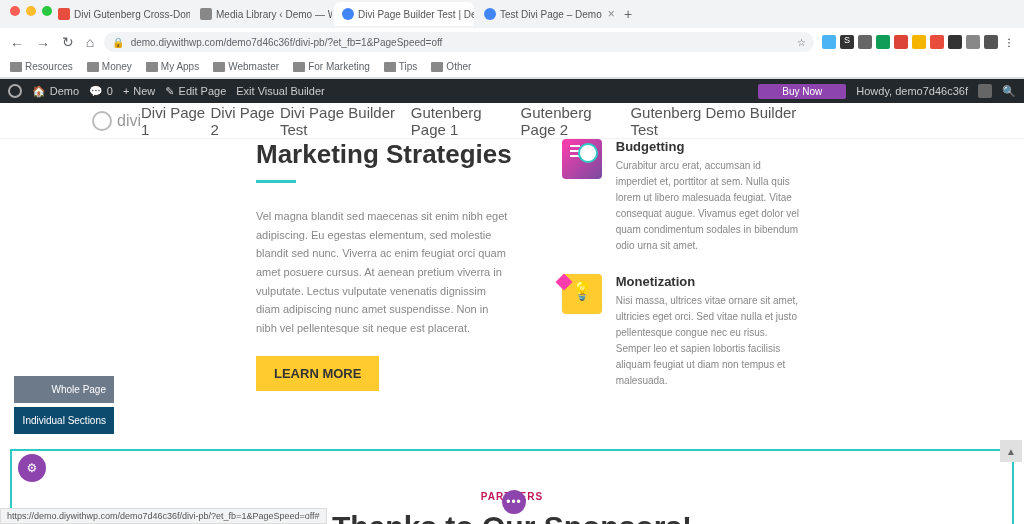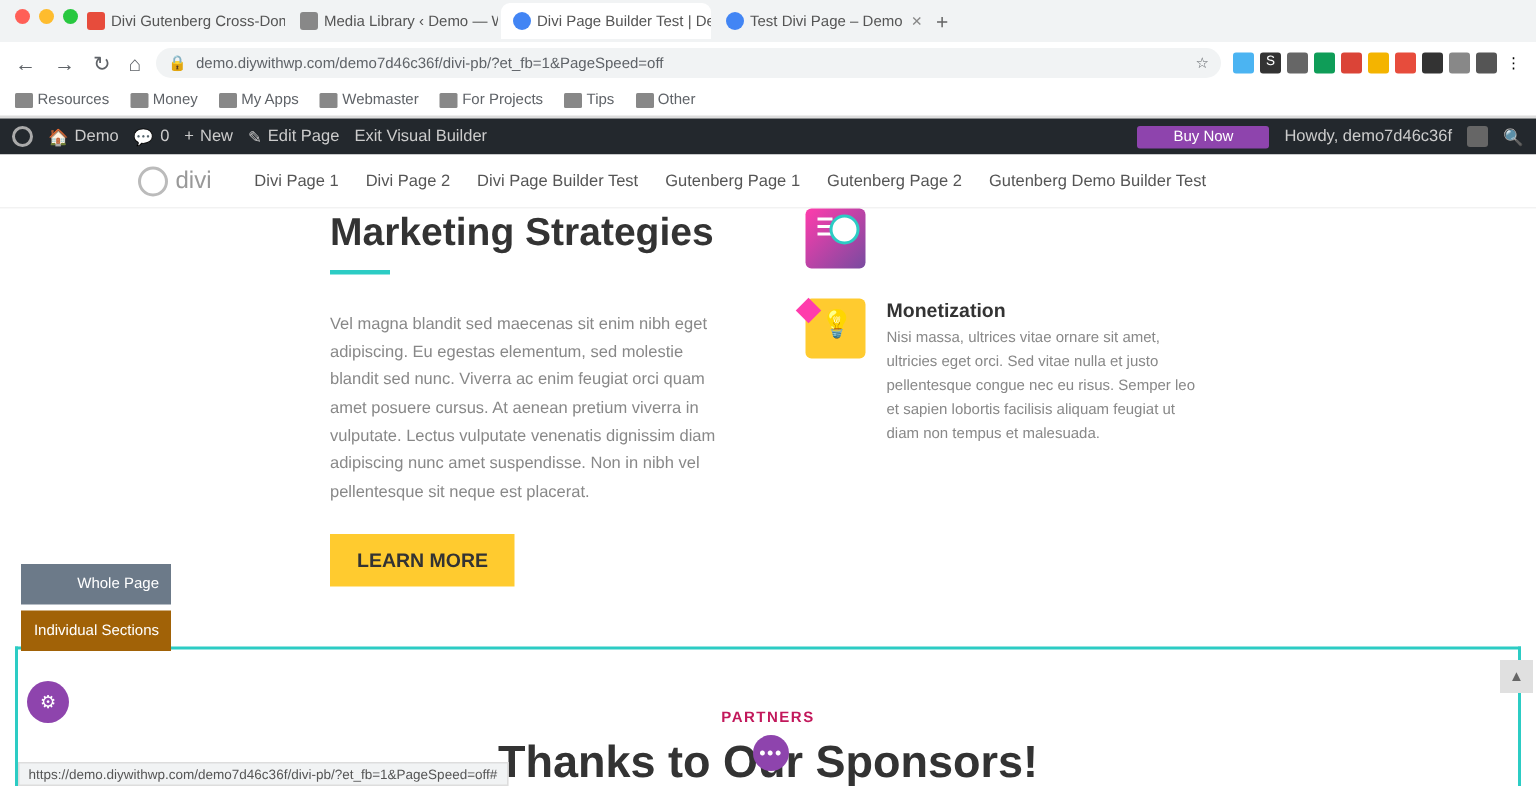--- a/index.html
+++ b/index.html
@@ -40,25 +40,25 @@
 .wp-item { display: flex; align-items: center; gap: 4px; }
 .wp-logo { width: 14px; height: 14px; border: 2px solid #aaa; border-radius: 50%; }
 .buy-now { background: #8e44ad; color: #fff; padding: 2px 24px; border-radius: 2px; font-size: 10px; }
 .wp-avatar { width: 14px; height: 14px; background: #666; border-radius: 2px; }
 .wp-search { width: 14px; height: 14px; display: flex; align-items: center; justify-content: center; }
 
 
 .divi-nav { display: flex; align-items: center; justify-content: space-between; padding: 8px 220px 8px 92px; height: 36px; background: #fff; border-bottom: 1px solid rgba(0,0,0,0.05); }
 .divi-logo { display: flex; align-items: center; gap: 5px; color: #999; font-size: 16px; }
 .divi-logo-icon { width: 20px; height: 20px; border: 2px solid #bbb; border-radius: 50%; position: relative; }
-.nav-menu { display: flex; gap: 18px; font-size: 11px; color: #555; }
+.nav-menu { display: flex; gap: 2px; font-size: 15px; color: #555; justify-content: center; }
 
 
 .content { padding: 0; position: relative; }
-.hero-section { display: flex; padding: 0 220px 20px; gap: 50px; }
+.hero-section { display: flex; padding: 0 220px 20px; gap: 50px; margin-left: 36px; }
 .hero-left { flex: 1; }
 .hero-title { font-size: 26px; font-weight: 800; color: #333; margin-bottom: 10px; white-space: nowrap; }
 .accent-line { width: 40px; height: 3px; background: #2cccc4; margin-bottom: 24px; }
 .hero-text { font-size: 11px; color: #888; line-height: 1.7; margin-bottom: 18px; }
 .learn-more { background: #ffcb2f; color: #333; padding: 10px 18px; border: none; font-size: 13px; font-weight: 700; }
 
 .hero-right { flex: 1; }
 .feature { display: flex; gap: 14px; margin-bottom: 20px; }
 .feat-icon { width: 40px; height: 40px; flex-shrink: 0; position: relative; }
 .feat-title { font-size: 13px; font-weight: 700; color: #333; margin-bottom: 4px; }
@@ -72,28 +72,28 @@
 .icon-monet::after { content: ''; position: absolute; top: 2px; left: -4px; width: 12px; height: 12px; background: #ff3cac; transform: rotate(45deg); }
 
 
 .partners { border: 2px solid #2cccc4; border-bottom: none; padding: 40px 0 30px; margin: 20px 10px 0; text-align: center; position: relative; }
 .partners-label { color: #c2185b; font-size: 10px; font-weight: 700; letter-spacing: 1px; margin-bottom: 8px; }
 .partners-title { font-size: 30px; font-weight: 800; color: #333; margin-bottom: 20px; }
 
 
 .side-controls { position: absolute; left: 14px; top: 376px; z-index: 10; }
 .side-btn { display: block; width: 100px; padding: 8px; background: #6c7a89; color: #fff; font-size: 10px; text-align: right; margin-bottom: 4px; border: none; }
-.side-btn.active { background: #a16207; }
+.side-btn.active { background: #0c4a6e; }
 
 
 .float-purple { position: absolute; left: 18px; top: 454px; width: 28px; height: 28px; background: #8e44ad; border-radius: 50%; color: #fff; display: flex; align-items: center; justify-content: center; font-size: 12px; }
 .float-dots { position: absolute; left: 502px; top: 490px; width: 24px; height: 24px; background: #8e44ad; border-radius: 50%; color: #fff; display: flex; align-items: center; justify-content: center; font-size: 12px; letter-spacing: 1px; }
 .scroll-top { position: absolute; right: 2px; top: 440px; width: 22px; height: 22px; background: #e0e0e0; color: #666; display: flex; align-items: center; justify-content: center; font-size: 10px; }
 
-.status-bar { position: absolute; bottom: 0; left: 12px; background: #f1f3f4; color: #555; font-size: 9px; padding: 2px 6px; border: 1px solid #ddd; }
+.status-bar { position: absolute; bottom: 0; left: 0; background: #f1f3f4; color: #555; font-size: 9px; padding: 2px 6px; border: 1px solid #ddd; }
 </style>
 </head>
 <body>
 
 <div class="browser-chrome">
   <div class="traffic-lights">
     <span class="tl-red"></span>
     <span class="tl-yellow"></span>
     <span class="tl-green"></span>
   </div>
@@ -153,21 +153,21 @@
     <div class="bm-item">
         <span class="bm-folder"></span>
         <span>My Apps</span>
       </div>
     <div class="bm-item">
         <span class="bm-folder"></span>
         <span>Webmaster</span>
       </div>
     <div class="bm-item">
         <span class="bm-folder"></span>
-        <span>For Projects</span>
+        <span>For Marketing</span>
       </div>
     <div class="bm-item">
         <span class="bm-folder"></span>
         <span>Tips</span>
       </div>
     <div class="bm-item">
         <span class="bm-folder"></span>
         <span>Other</span>
       </div>
   </div>
@@ -209,20 +209,24 @@
   <div class="hero-section">
     <div class="hero-left">
       <h1 class="hero-title">Marketing Strategies</h1>
       <div class="accent-line"></div>
       <p class="hero-text">Vel magna blandit sed maecenas sit enim nibh eget adipiscing. Eu egestas elementum, sed molestie blandit sed nunc. Viverra ac enim feugiat orci quam amet posuere cursus. At aenean pretium viverra in vulputate. Lectus vulputate venenatis dignissim diam adipiscing nunc amet suspendisse. Non in nibh vel pellentesque sit neque est placerat.</p>
       <button class="learn-more">LEARN MORE</button>
     </div>
     <div class="hero-right">
       <div class="feature">
         <div class="feat-icon icon-budget"></div>
+        <div>
+          <div class="feat-title">Budgetting</div>
+          <div class="feat-text">Curabitur arcu erat, accumsan id imperdiet et, porttitor at sem. Nulla quis lorem ut libero malesuada feugiat. Vitae consequat augue. Vivamus eget dolor vel quam condimentum sodales in bibendum odio urna sit amet.</div>
+        </div>
       </div>
       <div class="feature">
         <div class="feat-icon icon-monet"></div>
         <div>
           <div class="feat-title">Monetization</div>
           <div class="feat-text">Nisi massa, ultrices vitae ornare sit amet, ultricies eget orci. Sed vitae nulla et justo pellentesque congue nec eu risus. Semper leo et sapien lobortis facilisis aliquam feugiat ut diam non tempus et malesuada.</div>
         </div>
       </div>
     </div>
   </div>

